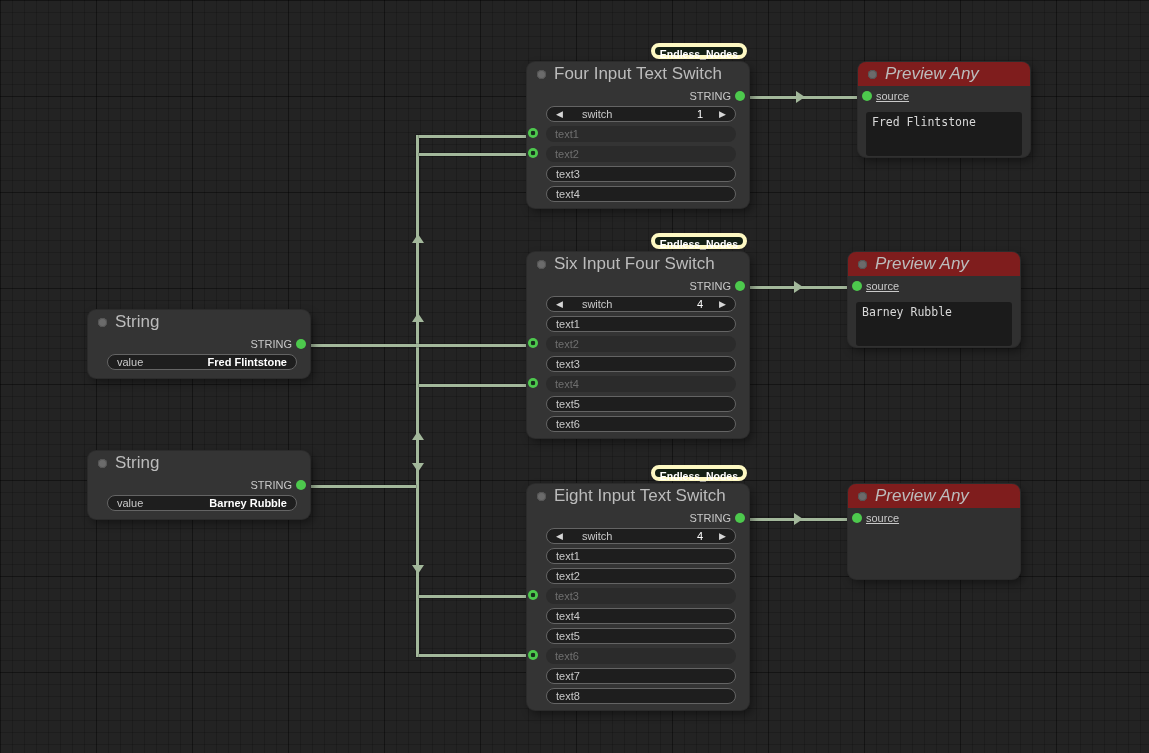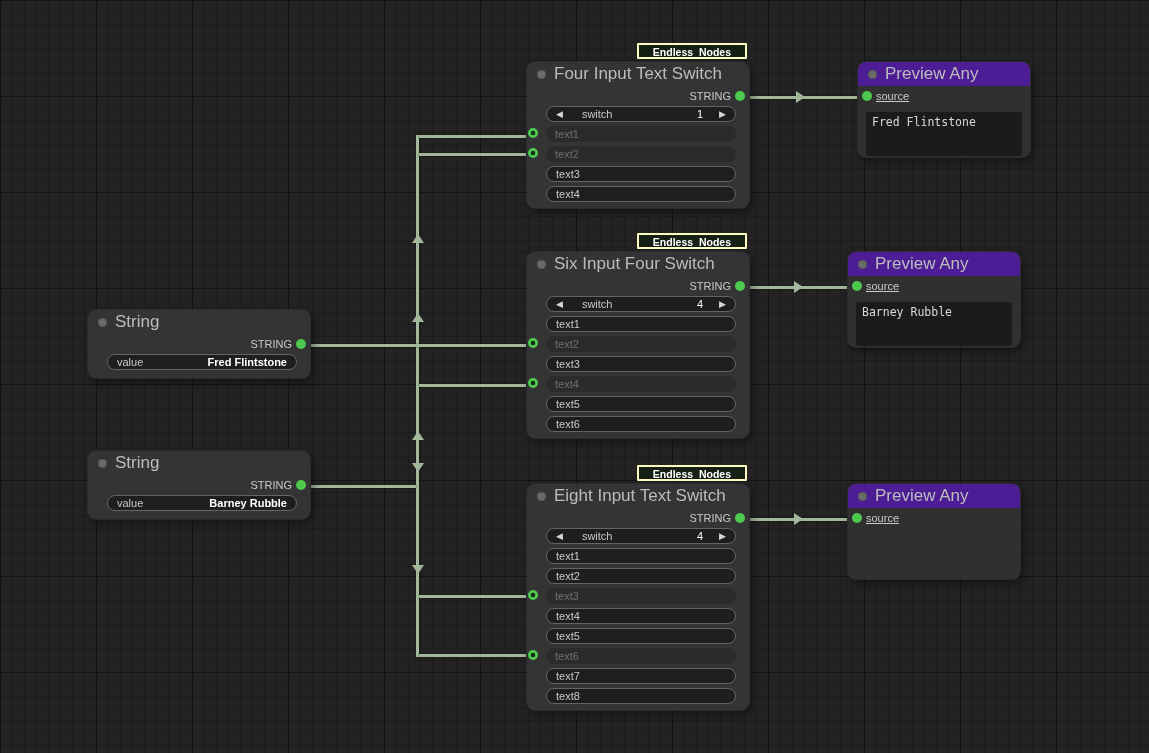--- a/index.html
+++ b/index.html
@@ -25,21 +25,21 @@
   .node{
     position:absolute; background:var(--node-bg); border-radius:8px;
     box-shadow:0 0 0 1px #2b2b2b, 3px 4px 10px rgba(0,0,0,0.45);
   }
   .ntitle{height:24px; display:flex; align-items:center; padding-left:10px; gap:8px;}
   .tdot{width:9px;height:9px;border-radius:50%;background:#6b6b6b;box-shadow:inset 0 0 0 1px #555;flex:none;}
   .ttext{font-size:17px;color:var(--node-title);white-space:nowrap;}
   .badge{
     position:absolute; top:-19px; right:2px; height:16px; line-height:15px;
     background:var(--badge-bg); color:var(--badge-text);
-    border:2px solid #fef9c3; border-radius:1px; padding:0 14px;
+    border:4px solid #fef9c3; border-radius:8px; padding:0 5px;
     font-size:10.5px; font-weight:bold; white-space:nowrap;
   }
   .row{position:relative; height:20px; display:flex; align-items:center;}
   .outrow{justify-content:flex-end; padding-right:18px;}
   .outlabel{font-size:11px;color:var(--widget-text);}
   .sock{width:10px;height:10px;border-radius:50%;background:var(--socket-green);flex:none;}
   .sock.out{position:absolute; right:4px; top:5px;}
   .sock.src{position:absolute; left:4px; top:5px;}
   .pill{
     position:relative; margin:0 13px 4px 19px; height:16px; border-radius:8px;
@@ -51,21 +51,21 @@
     position:absolute; left:-18px; top:2px;
     background:radial-gradient(circle, #17301c 0 2px, var(--socket-green) 2.6px);
   }
   .combo{justify-content:space-between;}
   .combo .warr{font-size:9px; color:#d6d6d6; flex:none;}
   .combo .wlabel{flex:1; margin-left:19px; color:var(--widget-text);}
   .combo .wvalue{color:var(--widget-value); margin-right:16px;}
   .pill.kv{justify-content:space-between;}
   .pill.kv .kvval{color:var(--widget-value); font-weight:bold;}
   .pnode{background:#303030;}
-  .pnode .ntitle{background:#4c1d95; border-radius:8px 8px 0 0;}
+  .pnode .ntitle{background:#7f1d1d; border-radius:8px 8px 0 0;font-style:italic;}
   .srcrow{padding-left:18px;}
   .srclabel{font-size:11px;color:var(--widget-text);text-decoration:underline;}
   .pbox{
     margin:6px 8px 0 8px; height:44px; background:var(--preview-bg);
     border-radius:3px; padding:3px 6px;
     font-family:"DejaVu Sans Mono", monospace; font-size:11.5px;
     color:var(--preview-text); overflow:hidden; white-space:pre;
   }
   .pbox.placeholder{color:var(--preview-placeholder);}
   

